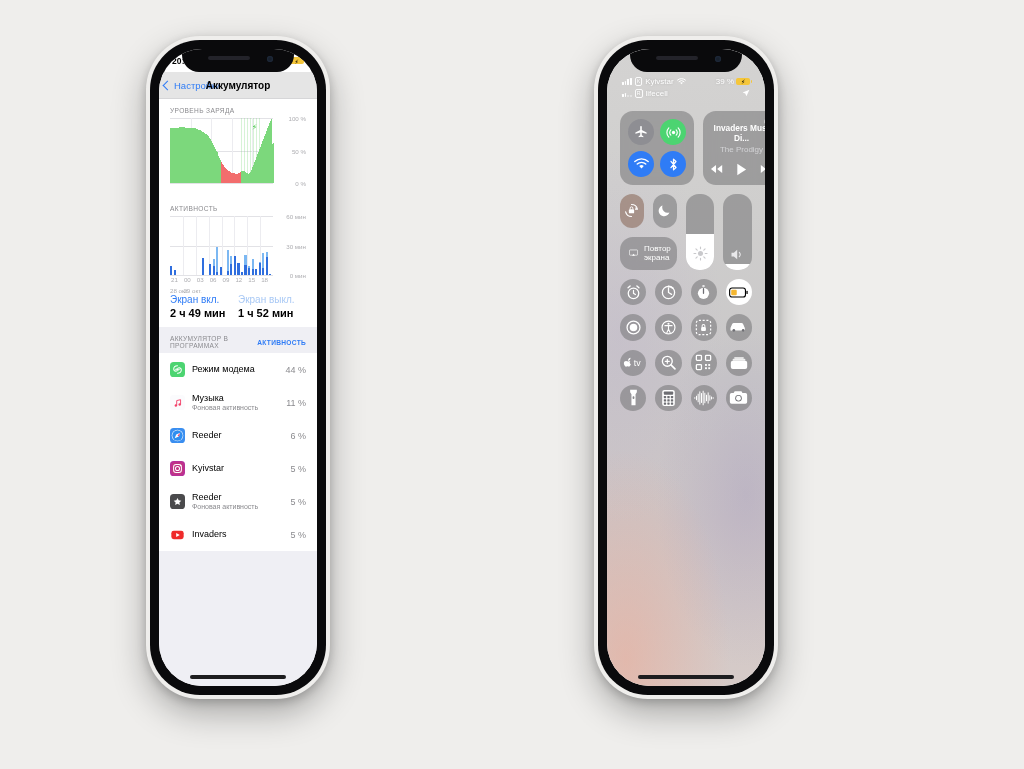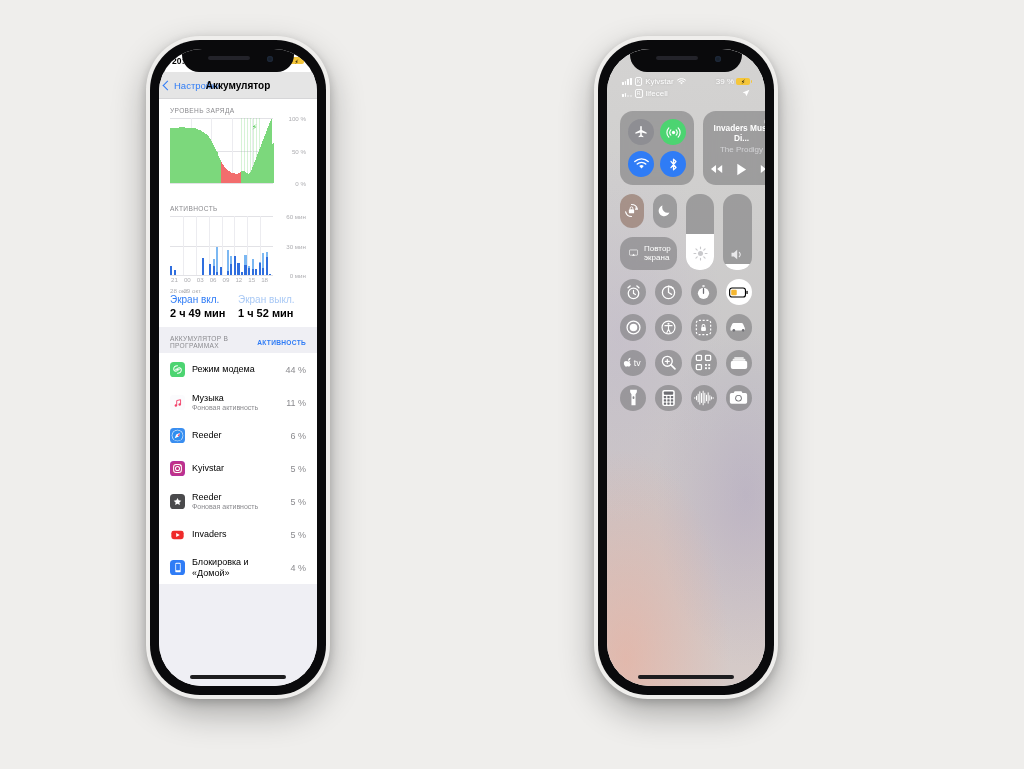--- a/index.html
+++ b/index.html
@@ -550,32 +550,20 @@
                   <svg width="13" height="10" viewBox="0 0 16 12">
                     <rect x=".4" y=".8" width="15.2" height="10.4" rx="3" fill="#ef2b2b"></rect>
                     <path d="M6.4 3.6 10.8 6l-4.4 2.4z" fill="#fff"></path>
                   </svg>
                 </div>
                 <div class="rtext">
                   <div class="rname">Invaders</div>
                 </div>
                 <div class="rpct">5 %</div>
               </div>
-              <div class="row">
-                <div class="appicon" style="background: rgb(47, 124, 246);">
-                  <svg width="8" height="11" viewBox="0 0 10 14">
-                    <rect x="1.6" y=".8" width="6.8" height="12.4" rx="1.5" fill="#fff"></rect>
-                    <rect x="2.6" y="2.2" width="4.8" height="8.4" rx=".6" fill="#2f7cf6"></rect>
-                  </svg>
-                </div>
-                <div class="rtext">
-                  <div class="rname">Блокировка и «Домой»</div>
-                </div>
-                <div class="rpct">4 %</div>
-              </div>
             </div>
         </div>
 
         <div class="home-ind"></div>
       </div>
     </div>
   </div>
 
   <div class="phone" id="phone2" style="height: 655px; width: 176px;">
     <div class="phone-inner">

